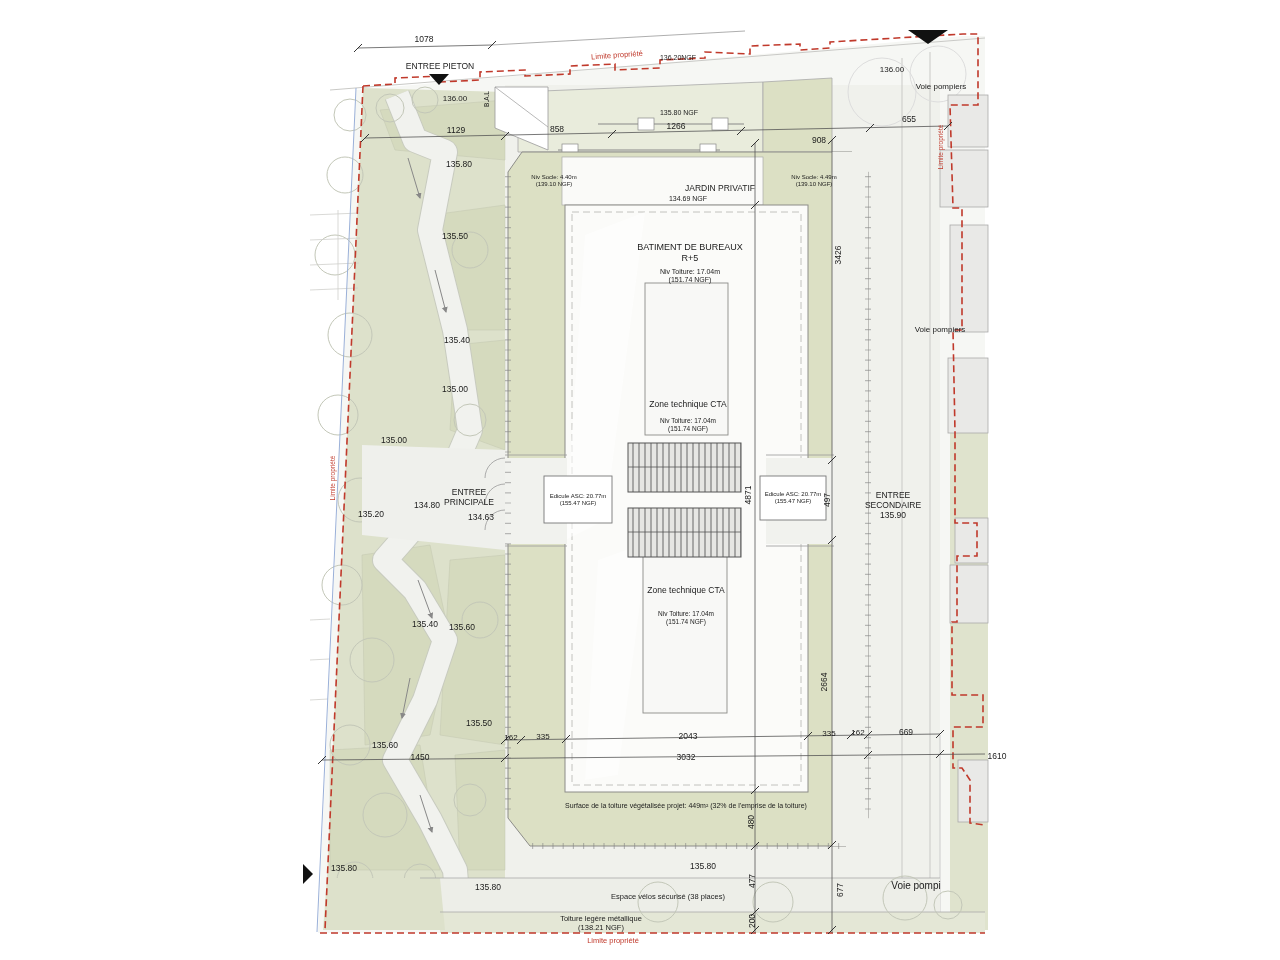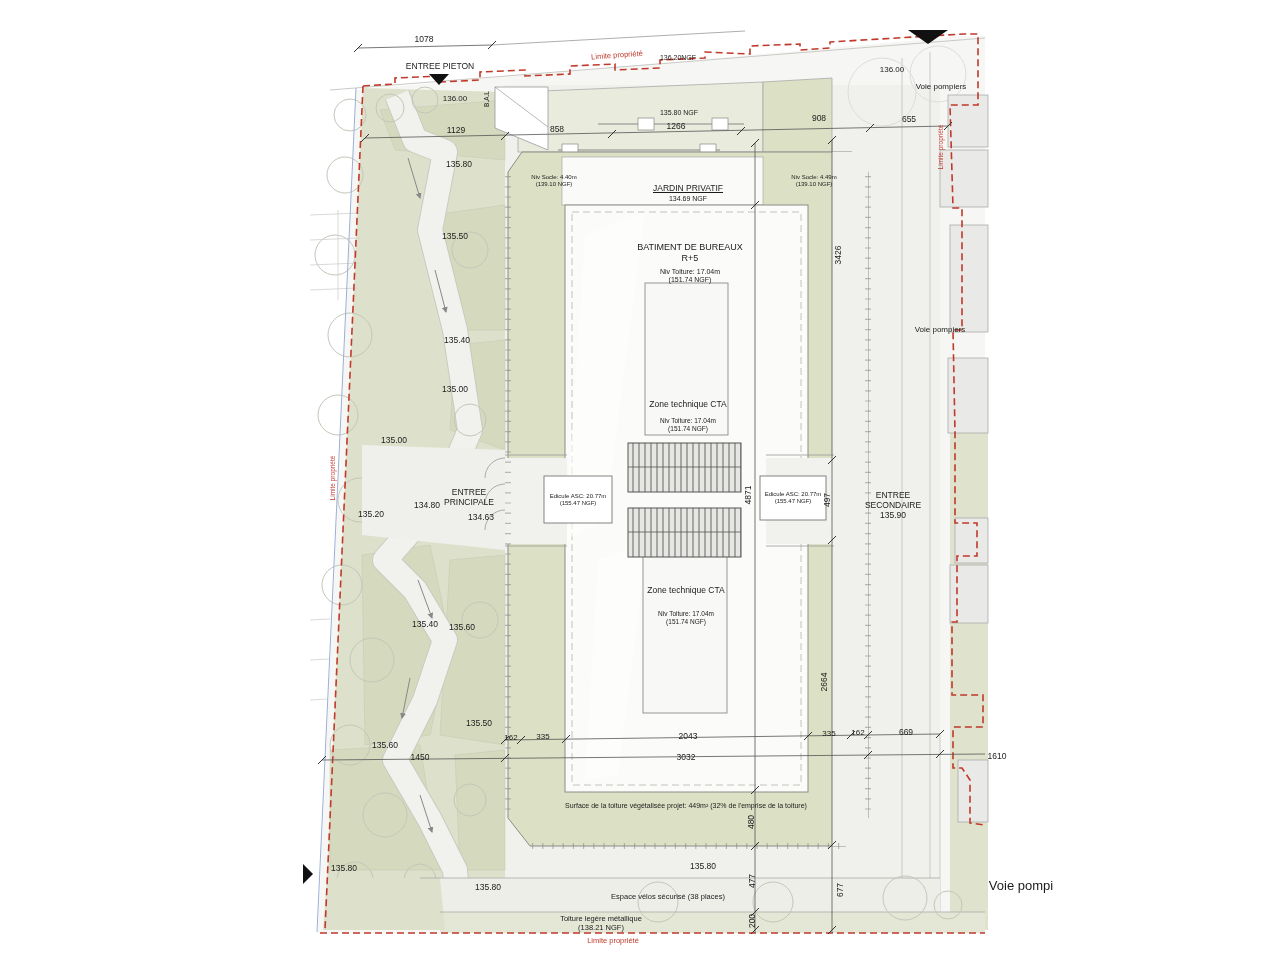--- a/index.html
+++ b/index.html
@@ -213,27 +213,27 @@
       <div class="ann red" style="left: 617px; top: 56px; font-size: 7.5px; transform: translate(-50%, -50%) rotate(-4deg);">Limite propriété</div>
       <div class="ann" style="left: 678px; top: 58px; font-size: 7px;">136.20NGF</div>
       <div class="ann" style="left: 455px; top: 99px; font-size: 8px;">136.00</div>
       <div class="ann" style="left: 892px; top: 70px; font-size: 8px;">136.00</div>
       <div class="ann" style="left: 941px; top: 87px; font-size: 8px;">Voie pompiers</div>
       <div class="ann" style="left: 487px; top: 99px; font-size: 6.5px; transform: translate(-50%, -50%) rotate(-90deg);">B.A.L</div>
       <div class="ann" style="left: 679px; top: 113px; font-size: 7px;">135.80 NGF</div>
       <div class="ann" style="left: 436px; top: 130px; margin-left: 20px;">1129</div>
       <div class="ann" style="left: 557px; top: 129px;">858</div>
       <div class="ann" style="left: 676px; top: 126px;">1266</div>
-      <div class="ann" style="left: 819px; top: 118px; text-align: right;">908</div>
+      <div class="ann" style="left: 819px; top: 140px; text-align: right;">908</div>
       <div class="ann" style="left: 909px; top: 119px;">655</div>
       <div class="ann red" style="left: 941px; top: 147px; font-size: 6.5px; transform: translate(-50%, -50%) rotate(-90deg);">Limite propriété</div>
       <div class="ann" style="left: 459px; top: 164px;">135.80</div>
       <div class="ann" style="left: 554px; top: 181px; font-size: 6px;">Niv Socle: 4.40m
 (139.10 NGF)</div>
-      <div class="ann" style="left: 688px; top: 188px; text-decoration: underline;">JARDIN PRIVATIF</div>
+      <div class="ann" style="left: 720px; top: 188px;">JARDIN PRIVATIF</div>
       <div class="ann" style="left: 688px; top: 199px; font-size: 7px;">134.69 NGF</div>
       <div class="ann" style="left: 814px; top: 181px; font-size: 6px;">Niv Socle: 4.49m
 (139.10 NGF)</div>
       <div class="ann" style="left: 455px; top: 236px;">135.50</div>
       <div class="ann big" style="left: 690px; top: 253px;">BATIMENT DE BUREAUX
 R+5</div>
       <div class="ann" style="left: 690px; top: 276px; font-size: 7px;">Niv Toiture: 17.04m
 (151.74 NGF)</div>
       <div class="ann" style="left: 838px; top: 255px; transform: translate(-50%, -50%) rotate(-90deg);">3426</div>
       <div class="ann" style="left: 940px; top: 330px; font-size: 8px;">Voie pompiers</div>
@@ -275,21 +275,21 @@
       <div class="ann" style="left: 686px; top: 757px;">3032</div>
       <div class="ann" style="left: 967px; top: 756px; margin-left: 30px;">1610</div>
       <div class="ann" style="left: 686px; top: 806px; font-size: 7px;">Surface de la toiture végétalisée projet: 449m² (32% de l'emprise de la toiture)</div>
       <div class="ann" style="left: 751px; top: 822px; transform: translate(-50%, -50%) rotate(-90deg);">480</div>
       <div class="ann" style="left: 344px; top: 868px;">135.80</div>
       <div class="ann" style="left: 703px; top: 866px;">135.80</div>
       <div class="ann" style="left: 752px; top: 881px; transform: translate(-50%, -50%) rotate(-90deg);">477</div>
       <div class="ann" style="left: 840px; top: 890px; transform: translate(-50%, -50%) rotate(-90deg);">677</div>
       <div class="ann" style="left: 488px; top: 887px;">135.80</div>
       <div class="ann" style="left: 668px; top: 897px; font-size: 7.5px;">Espace vélos sécurisé (38 places)</div>
-      <div class="ann" style="left: 1021px; top: 886px; font-size: 13px;">Voie pompi</div>
+      <div class="ann" style="left: 916px; top: 886px; font-size: 10px;">Voie pompi</div>
       <div class="ann" style="left: 601px; top: 924px; font-size: 7.5px;">Toiture legère métallique
 (138.21 NGF)</div>
       <div class="ann" style="left: 752px; top: 921px; transform: translate(-50%, -50%) rotate(-90deg);">200</div>
       <div class="ann red" style="left: 613px; top: 941px; font-size: 7.5px;">Limite propriété</div>
       <div class="ann red" style="left: 333px; top: 478px; font-size: 6.5px; transform: translate(-50%, -50%) rotate(-90deg);">Limite propriété</div>
     </div>
 
 </div>
 
 </body></html>

